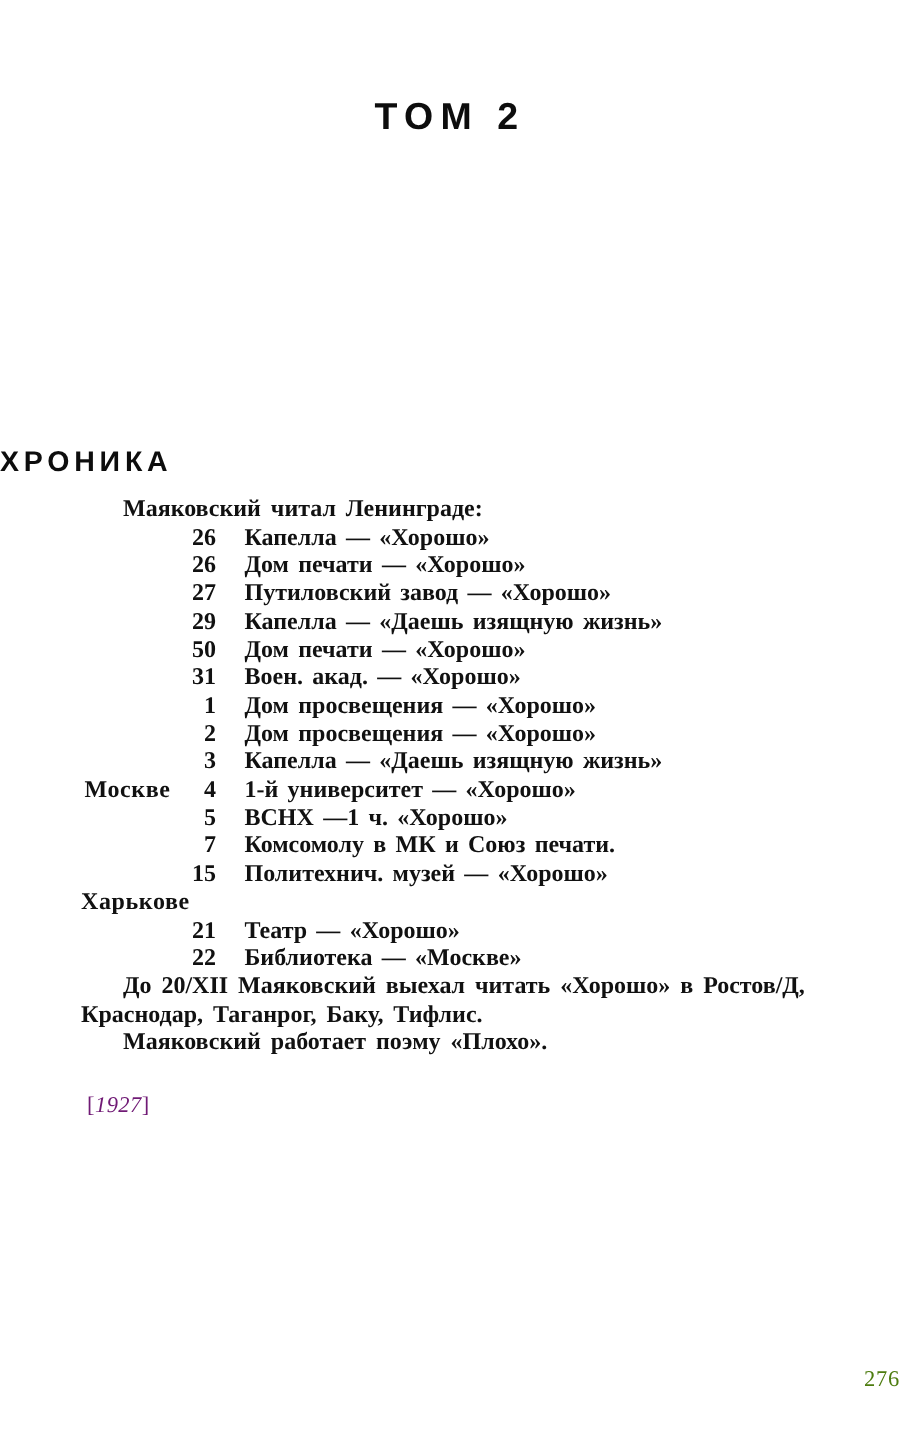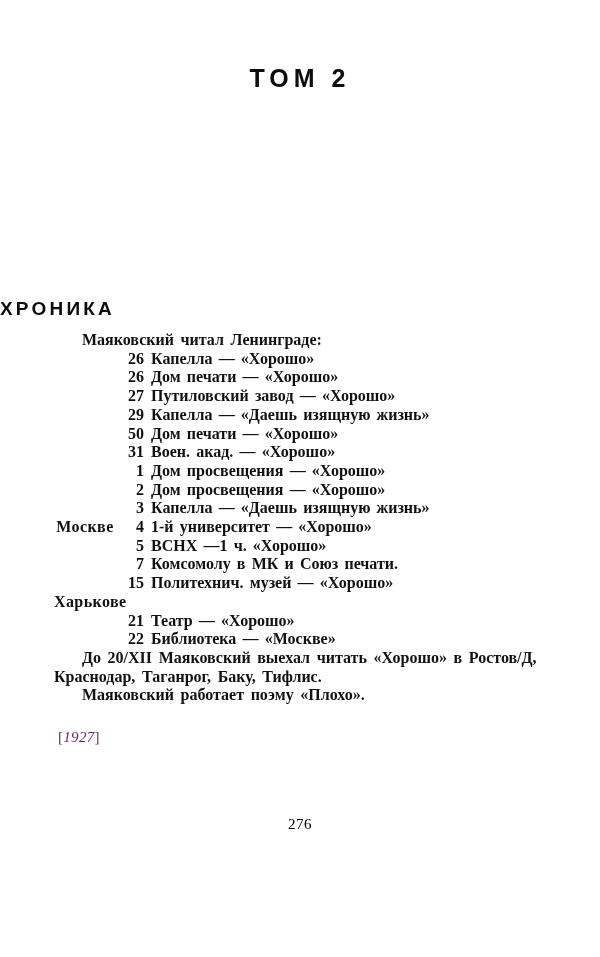--- a/index.html
+++ b/index.html
@@ -79,21 +79,21 @@
     width: 62px;
     flex: 0 0 62px;
     text-align: center;
     letter-spacing: 0.4px;
     word-spacing: 1px;
   }
   .entry-num {
     width: 28px;
     flex: 0 0 28px;
     text-align: right;
-    padding-right: 7px;
+    padding-right: 19px;
   }
   .entry-text {
     flex: 1 1 auto;
     word-spacing: 2.2px;
   }
 
   
   .city-line {
     margin: 0;
     text-indent: 0;
@@ -110,26 +110,26 @@
     color: #701a75;
     letter-spacing: 0.3px;
   }
   .year-note .brk {
     font-style: normal;
   }
 
   
   .folio {
     position: absolute;
-    top: 816px;
+    top: 912px;
     left: 0;
     right: 0;
-    text-align: center;
+    text-align: right;
     font-size: 15px;
-    color: #000000;
+    color: #4d7c0f;
     letter-spacing: 0.5px;
   }
 </style>
 </head>
 <body>
 
 <div class="page">
 
   <div class="volume-title">ТОМ 2</div>
 

